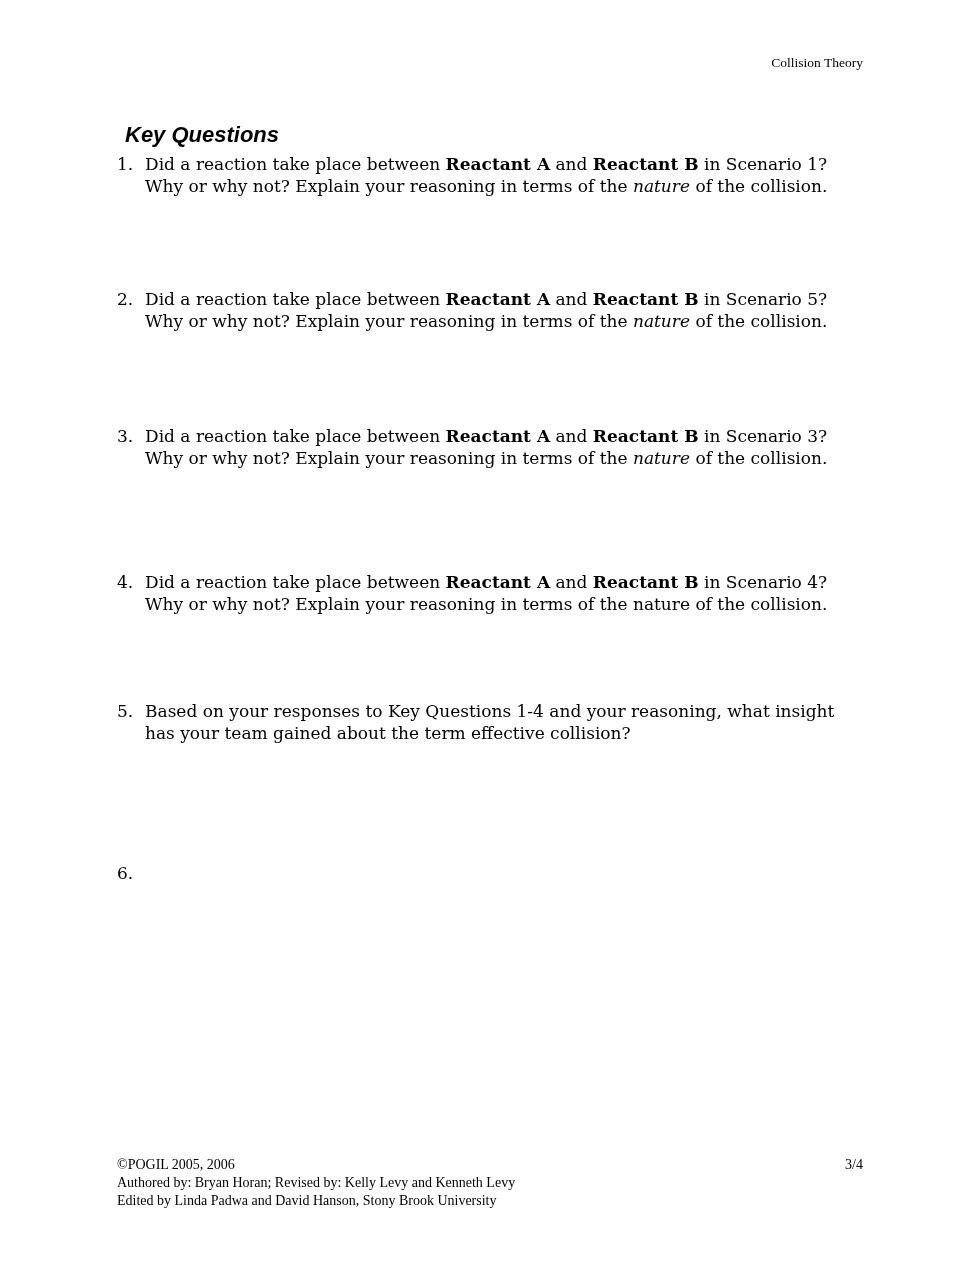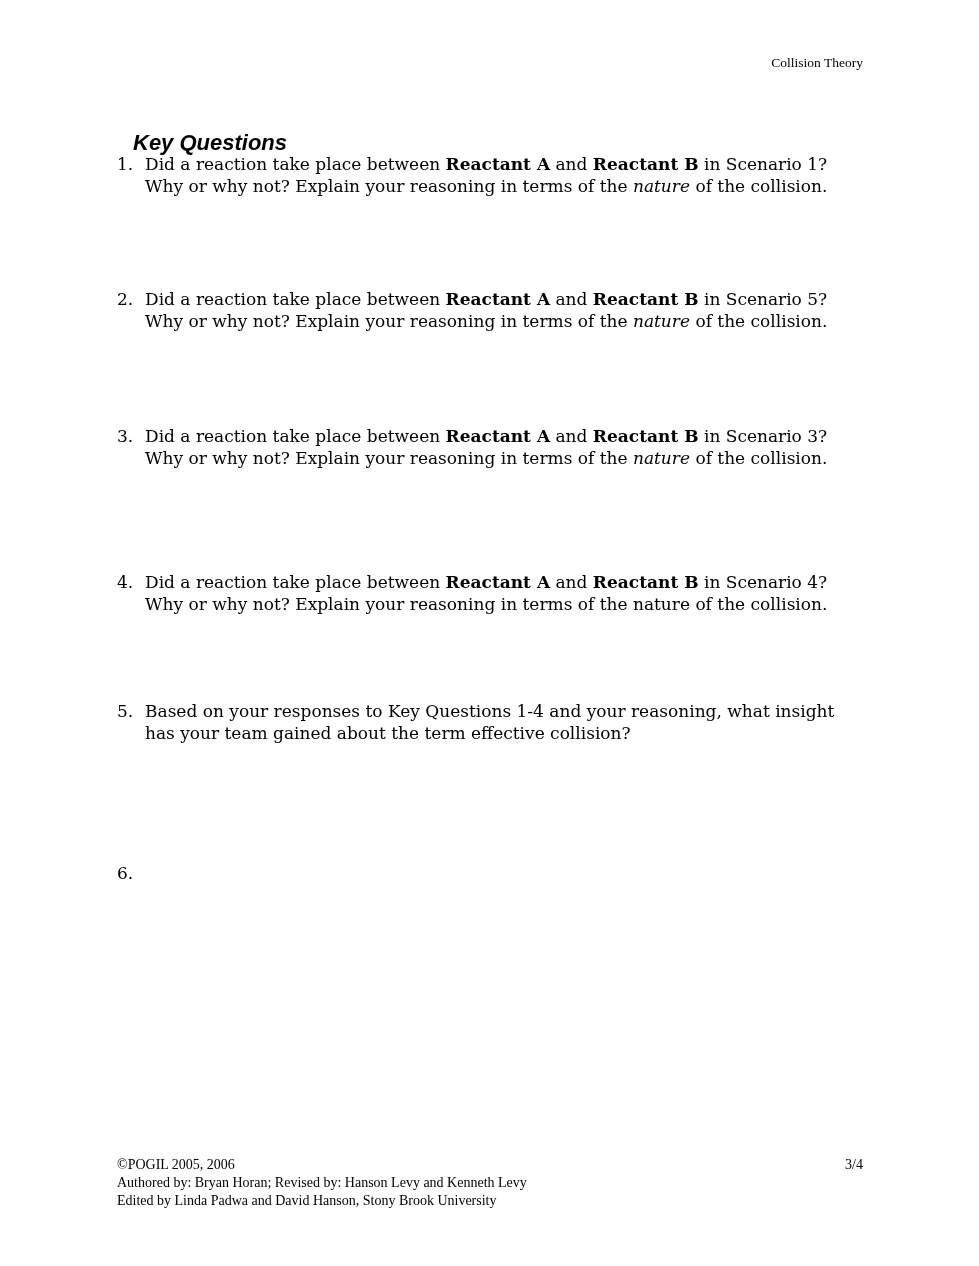--- a/index.html
+++ b/index.html
@@ -55,21 +55,21 @@
     text-align: right;
   }
 </style>
 </head>
 <body>
 
 <div class="page">
 
   <div class="header-right">Collision Theory</div>
 
-  <h1 class="page-title" style="margin:16px;">Key Questions</h1>
+  <h1 class="page-title" style="margin:8px;">Key Questions</h1>
 
   <div class="question q1">
     <div class="qnum">1.</div>
     <div class="qtext">
         <div class="qline"><span class="r">Did a reaction take place between </span><span class="b">Reactant A</span><span class="r"> and </span><span class="b">Reactant B</span><span class="r"> in Scenario 1?</span></div>
         <div class="qline"><span class="r">Why or why not? Explain your reasoning in terms of the </span><span class="i">nature</span><span class="r"> of the collision.</span></div>
       </div>
   </div>
 
   <div class="question q2">
@@ -105,19 +105,19 @@
   </div>
 
   <div class="question q6">
     <div class="qnum">6.</div>
     <div class="qtext">
       </div>
   </div>
 
   <div class="footer">
     <div>©POGIL 2005, 2006</div>
-    <div>Authored by: Bryan Horan; Revised by: Hanson Levy and Kenneth Levy</div>
+    <div>Authored by: Bryan Horan; Revised by: Kelly Levy and Kenneth Levy</div>
     <div>Edited by Linda Padwa and David Hanson, Stony Brook University</div>
   </div>
 
   <div class="page-number">3/4</div>
 
 </div>
 
 </body></html>

